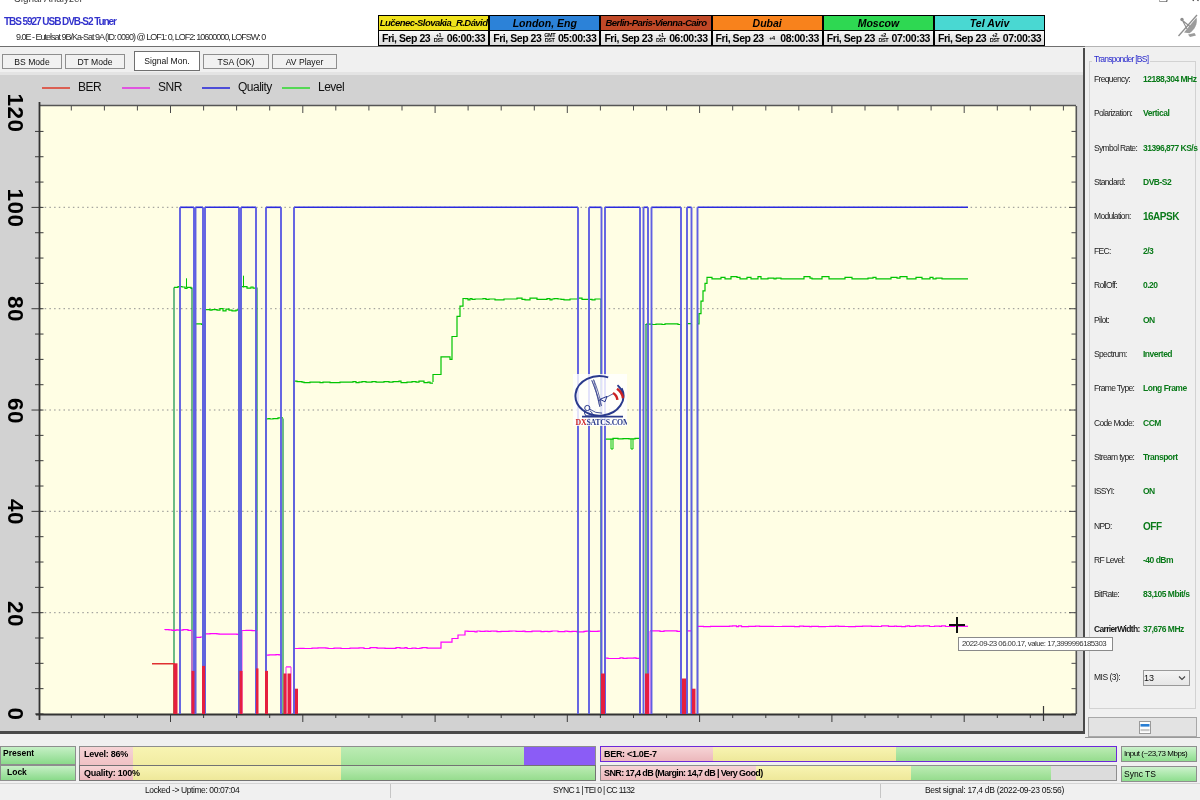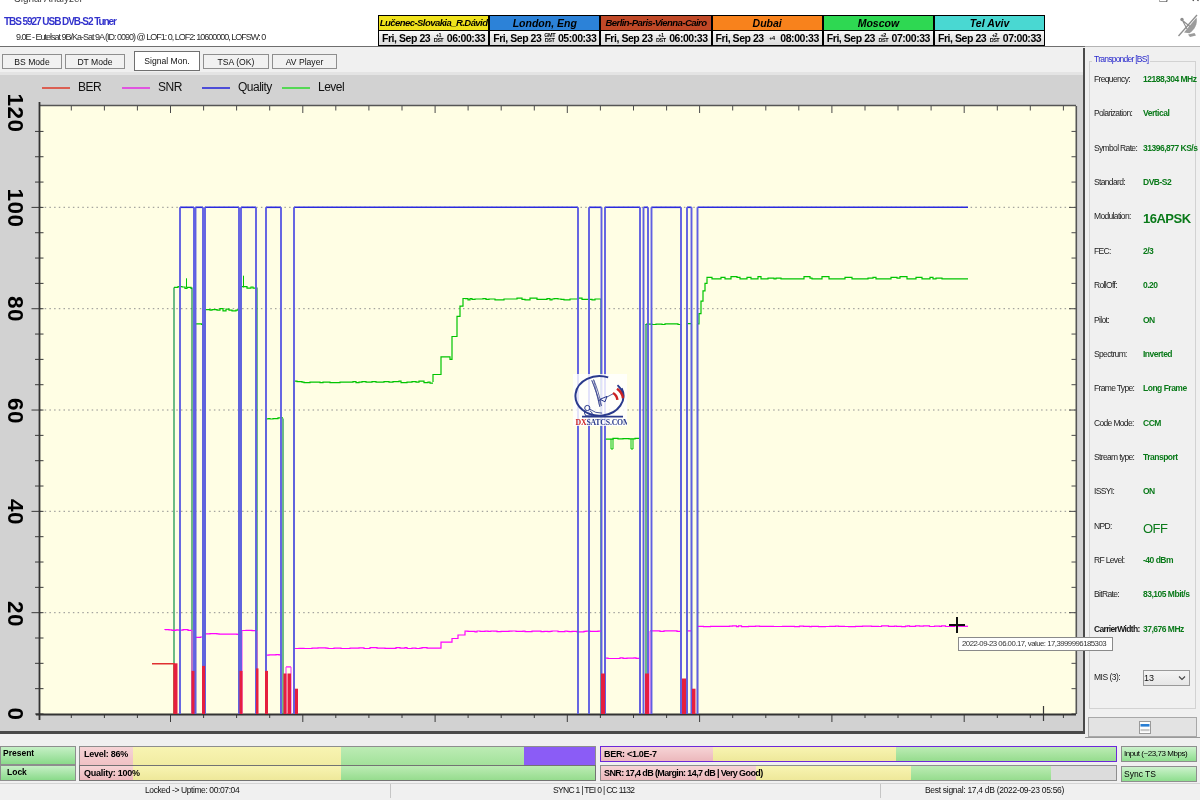--- a/index.html
+++ b/index.html
@@ -358,39 +358,39 @@
 <div class="abs" style="left:1092px;top:54px;background:#f0f0f0;padding:0 2px;font-size:8.5px;color:#2929cc;letter-spacing:-0.75px;">Transponder [BS]</div>
 <div style="position:absolute;left:1094px;top:74.0px;font-size:8.5px;color:#1a1a1a;letter-spacing:-0.66px;white-space:nowrap;">Frequency:</div>
 <div style="position:absolute;left:1143px;top:74.0px;font-size:8.5px;font-weight:bold;color:#0a7a1a;letter-spacing:-0.5px;white-space:nowrap;">12188,304 MHz</div>
 <div style="position:absolute;left:1094px;top:108.3px;font-size:8.5px;color:#1a1a1a;letter-spacing:-0.66px;white-space:nowrap;">Polarization:</div>
 <div style="position:absolute;left:1143px;top:108.3px;font-size:8.5px;font-weight:bold;color:#0a7a1a;letter-spacing:-0.5px;white-space:nowrap;">Vertical</div>
 <div style="position:absolute;left:1094px;top:142.7px;font-size:8.5px;color:#1a1a1a;letter-spacing:-0.66px;white-space:nowrap;">Symbol Rate:</div>
 <div style="position:absolute;left:1143px;top:142.7px;font-size:8.5px;font-weight:bold;color:#0a7a1a;letter-spacing:-0.5px;white-space:nowrap;">31396,877 KS/s</div>
 <div style="position:absolute;left:1094px;top:177.1px;font-size:8.5px;color:#1a1a1a;letter-spacing:-0.66px;white-space:nowrap;">Standard:</div>
 <div style="position:absolute;left:1143px;top:177.1px;font-size:8.5px;font-weight:bold;color:#0a7a1a;letter-spacing:-0.5px;white-space:nowrap;">DVB-S2</div>
 <div style="position:absolute;left:1094px;top:211.4px;font-size:8.5px;color:#1a1a1a;letter-spacing:-0.66px;white-space:nowrap;">Modulation:</div>
-<div style="position:absolute;left:1143px;top:211.4px;font-size:13px;font-weight:bold;color:#0a7a1a;letter-spacing:-0.5px;white-space:nowrap;">16APSK</div>
+<div style="position:absolute;left:1143px;top:211.4px;font-size:10px;font-weight:bold;color:#0a7a1a;letter-spacing:-0.5px;white-space:nowrap;">16APSK</div>
 <div style="position:absolute;left:1094px;top:245.8px;font-size:8.5px;color:#1a1a1a;letter-spacing:-0.66px;white-space:nowrap;">FEC:</div>
 <div style="position:absolute;left:1143px;top:245.8px;font-size:8.5px;font-weight:bold;color:#0a7a1a;letter-spacing:-0.5px;white-space:nowrap;">2/3</div>
 <div style="position:absolute;left:1094px;top:280.1px;font-size:8.5px;color:#1a1a1a;letter-spacing:-0.66px;white-space:nowrap;">RollOff:</div>
 <div style="position:absolute;left:1143px;top:280.1px;font-size:8.5px;font-weight:bold;color:#0a7a1a;letter-spacing:-0.5px;white-space:nowrap;">0.20</div>
 <div style="position:absolute;left:1094px;top:314.5px;font-size:8.5px;color:#1a1a1a;letter-spacing:-0.66px;white-space:nowrap;">Pilot:</div>
 <div style="position:absolute;left:1143px;top:314.5px;font-size:8.5px;font-weight:bold;color:#0a7a1a;letter-spacing:-0.5px;white-space:nowrap;">ON</div>
 <div style="position:absolute;left:1094px;top:348.8px;font-size:8.5px;color:#1a1a1a;letter-spacing:-0.66px;white-space:nowrap;">Spectrum:</div>
 <div style="position:absolute;left:1143px;top:348.8px;font-size:8.5px;font-weight:bold;color:#0a7a1a;letter-spacing:-0.5px;white-space:nowrap;">Inverted</div>
 <div style="position:absolute;left:1094px;top:383.2px;font-size:8.5px;color:#1a1a1a;letter-spacing:-0.66px;white-space:nowrap;">Frame Type:</div>
 <div style="position:absolute;left:1143px;top:383.2px;font-size:8.5px;font-weight:bold;color:#0a7a1a;letter-spacing:-0.5px;white-space:nowrap;">Long Frame</div>
 <div style="position:absolute;left:1094px;top:417.5px;font-size:8.5px;color:#1a1a1a;letter-spacing:-0.66px;white-space:nowrap;">Code Mode:</div>
 <div style="position:absolute;left:1143px;top:417.5px;font-size:8.5px;font-weight:bold;color:#0a7a1a;letter-spacing:-0.5px;white-space:nowrap;">CCM</div>
 <div style="position:absolute;left:1094px;top:451.9px;font-size:8.5px;color:#1a1a1a;letter-spacing:-0.66px;white-space:nowrap;">Stream type:</div>
 <div style="position:absolute;left:1143px;top:451.9px;font-size:8.5px;font-weight:bold;color:#0a7a1a;letter-spacing:-0.5px;white-space:nowrap;">Transport</div>
 <div style="position:absolute;left:1094px;top:486.2px;font-size:8.5px;color:#1a1a1a;letter-spacing:-0.66px;white-space:nowrap;">ISSYI:</div>
 <div style="position:absolute;left:1143px;top:486.2px;font-size:8.5px;font-weight:bold;color:#0a7a1a;letter-spacing:-0.5px;white-space:nowrap;">ON</div>
 <div style="position:absolute;left:1094px;top:520.5px;font-size:8.5px;color:#1a1a1a;letter-spacing:-0.66px;white-space:nowrap;">NPD:</div>
-<div style="position:absolute;left:1143px;top:520.5px;font-size:13px;font-weight:normal;color:#0a7a1a;letter-spacing:-0.5px;white-space:nowrap;">OFF</div>
+<div style="position:absolute;left:1143px;top:520.5px;font-size:10px;font-weight:bold;color:#0a7a1a;letter-spacing:-0.5px;white-space:nowrap;">OFF</div>
 <div style="position:absolute;left:1094px;top:554.9px;font-size:8.5px;color:#1a1a1a;letter-spacing:-0.66px;white-space:nowrap;">RF Level:</div>
 <div style="position:absolute;left:1143px;top:554.9px;font-size:8.5px;font-weight:bold;color:#0a7a1a;letter-spacing:-0.5px;white-space:nowrap;">-40 dBm</div>
 <div style="position:absolute;left:1094px;top:589.2px;font-size:8.5px;color:#1a1a1a;letter-spacing:-0.66px;white-space:nowrap;">BitRate:</div>
 <div style="position:absolute;left:1143px;top:589.2px;font-size:8.5px;font-weight:bold;color:#0a7a1a;letter-spacing:-0.5px;white-space:nowrap;">83,105 Mbit/s</div>
 <div style="position:absolute;left:1094px;top:623.6px;font-size:8.5px;color:#1a1a1a;letter-spacing:-0.66px;white-space:nowrap;font-weight:bold;">CarrierWidth:</div>
 <div style="position:absolute;left:1143px;top:623.6px;font-size:8.5px;font-weight:bold;color:#0a7a1a;letter-spacing:-0.5px;white-space:nowrap;">37,676 MHz</div>
 
 <div class="abs" style="left:1094px;top:672px;font-size:8.5px;color:#1a1a1a;letter-spacing:-0.5px;">MIS (3):</div>
 <div class="abs" style="left:1143px;top:670px;width:47px;height:16px;background:linear-gradient(#f4f4f4,#e6e6e6);border:1px solid #999;box-sizing:border-box;font-size:9px;color:#111;line-height:14px;">13
   <svg style="position:absolute;right:3px;top:4px;" width="8" height="7" viewBox="0 0 8 7">

